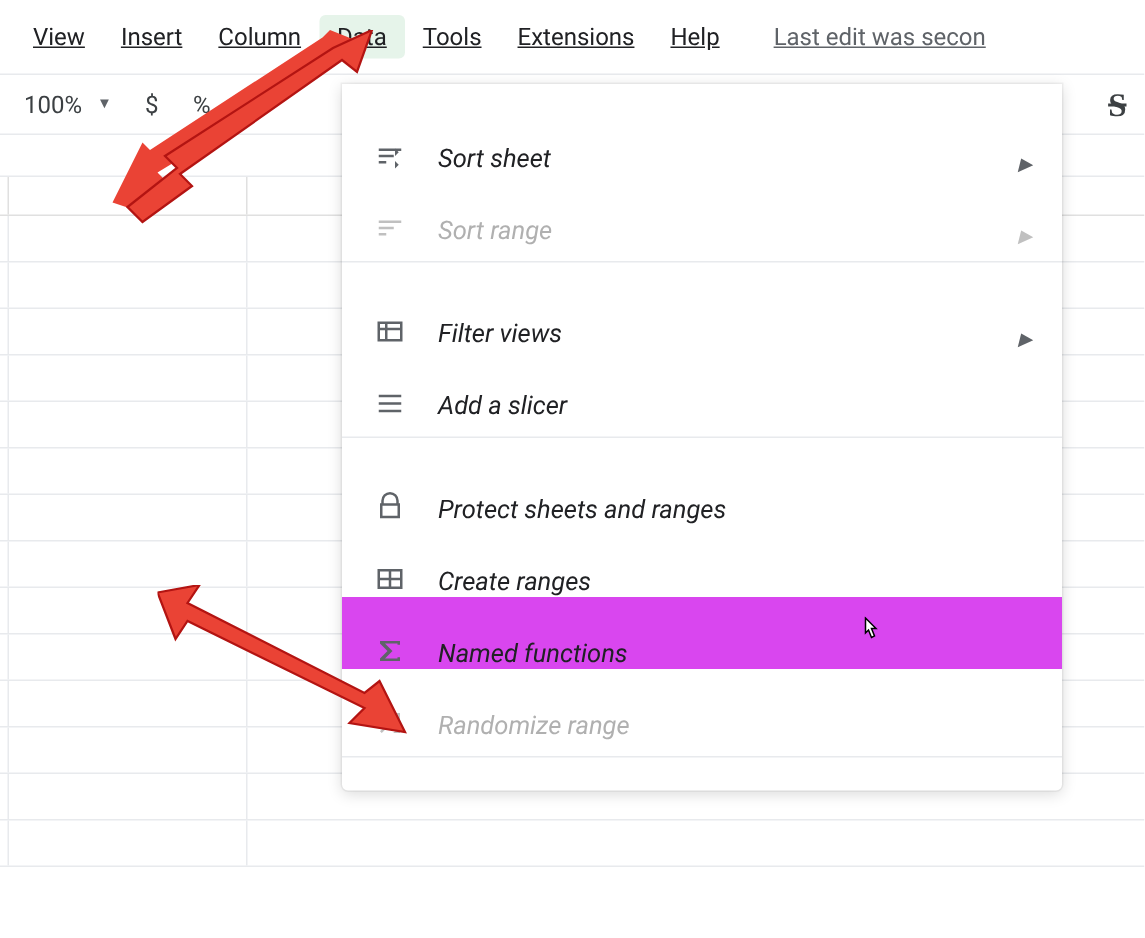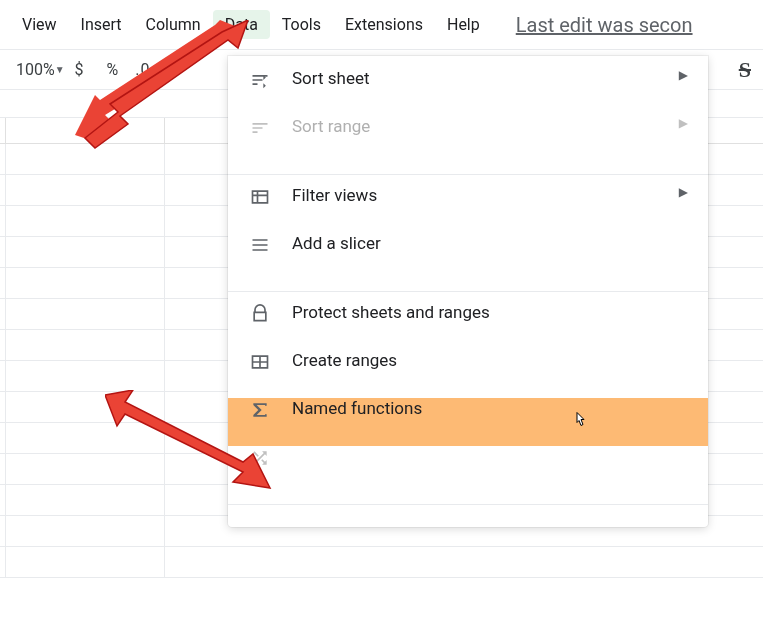--- a/index.html
+++ b/index.html
@@ -19,45 +19,46 @@
       gap: 0;
       padding: 10px 0 10px 10px;
       border-bottom: 1px solid #e8eaed;
       font-size: 16px;
       color: #202124;
     }
     .menubar .menu-item {
       padding: 5px 12px;
       border-radius: 4px;
       cursor: pointer;
+      text-decoration: underline;
     }
     .menubar .menu-item.active {
       background: #e6f4ea;
     }
     .last-edit {
       margin-left: 24px;
       color: #5f6368;
       text-decoration: underline;
-      font-size: 20px;
+      font-size: 16px;
       white-space: nowrap;
     }
     .toolbar {
       display: flex;
       align-items: center;
       padding: 10px 16px;
       border-bottom: 1px solid #e8eaed;
       font-size: 16px;
       color: #3c4043;
       position: relative;
     }
     .zoom-block {
       display: flex;
       align-items: center;
-      gap: 0;
-      margin-right: 10px;
+      gap: 10px;
+      margin-right: 22px;
     }
     .zoom-caret {
       font-size: 10px;
       color: #5f6368;
     }
     .format-block {
       display: flex;
       align-items: center;
       gap: 6px;
       color: #3c4043;
@@ -122,34 +123,35 @@
       top: 56px;
       width: 480px;
       background: #fff;
       box-shadow: 0 2px 10px rgba(0,0,0,0.15), 0 0 0 1px rgba(0,0,0,0.05);
       border-radius: 0 0 4px 4px;
       padding: 12px 0;
       z-index: 10;
     }
     .dd-item {
       display: flex;
-      align-items: flex-start;
+      align-items: flex-end;
       height: 48px;
       padding: 0 20px;
       font-size: 17px;
       color: #202124;
       cursor: pointer;
       position: relative;
+      font-style: italic;
     }
     .dd-item.disabled {
       color: #b0b0b0;
       cursor: default;
     }
     .dd-item.hovered {
-      background: #fdba74;
+      background: #d946ef;
     }
     .dd-icon {
       width: 24px;
       height: 24px;
       margin-right: 20px;
       display: flex;
       align-items: center;
       justify-content: center;
       flex-shrink: 0;
     }
@@ -344,20 +346,21 @@
           <path fill="#fff" stroke="#000" stroke-width="1" d="M5 1l0 10 2-2 2 5 2-1-2-5 3 0z"></path>
         </svg>
     </span>
   </div>
   <div class="dd-item disabled">
     <span class="dd-icon">
       <svg width="20" height="20" viewBox="0 0 24 24">
           <path fill="#c0c0c0" d="M10.59 9.17L5.41 4 4 5.41l5.17 5.17 1.42-1.41zM14.5 4l2.04 2.04L4 18.59 5.41 20 17.96 7.46 20 9.5V4h-5.5zm.33 9.41l-1.41 1.41 3.13 3.13L14.5 20H20v-5.5l-2.04 2.04-3.13-3.13z"></path>
         </svg>
     </span>
+    <span class="dd-label">Randomize range</span>
   </div>
   <div class="dd-sep"></div>
 </div>
 
 <div class="arrow" style="left:70px; top:20px;">
   <svg width="190" height="130" viewBox="0 0 190 130">
     <defs>
       <linearGradient id="g1" x1="0" y1="1" x2="1" y2="0">
         <stop offset="0" stop-color="#ea4335"></stop>
         <stop offset="1" stop-color="#ea4335"></stop>

